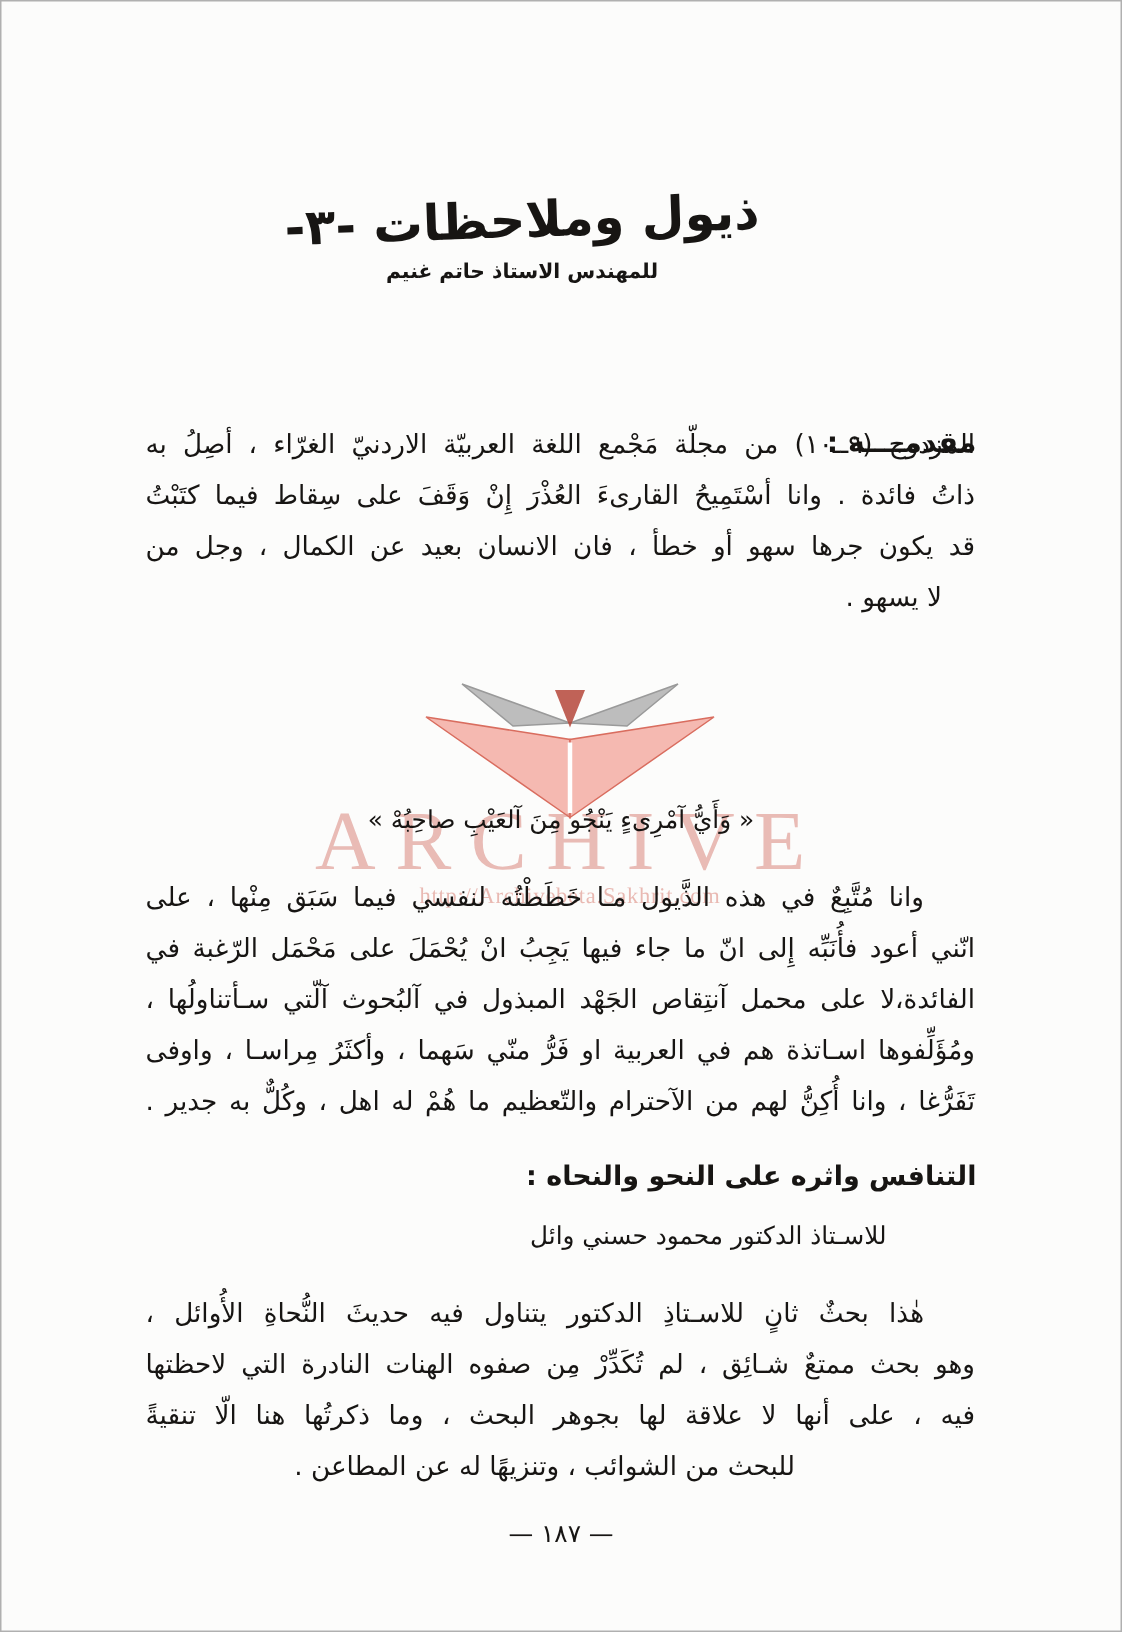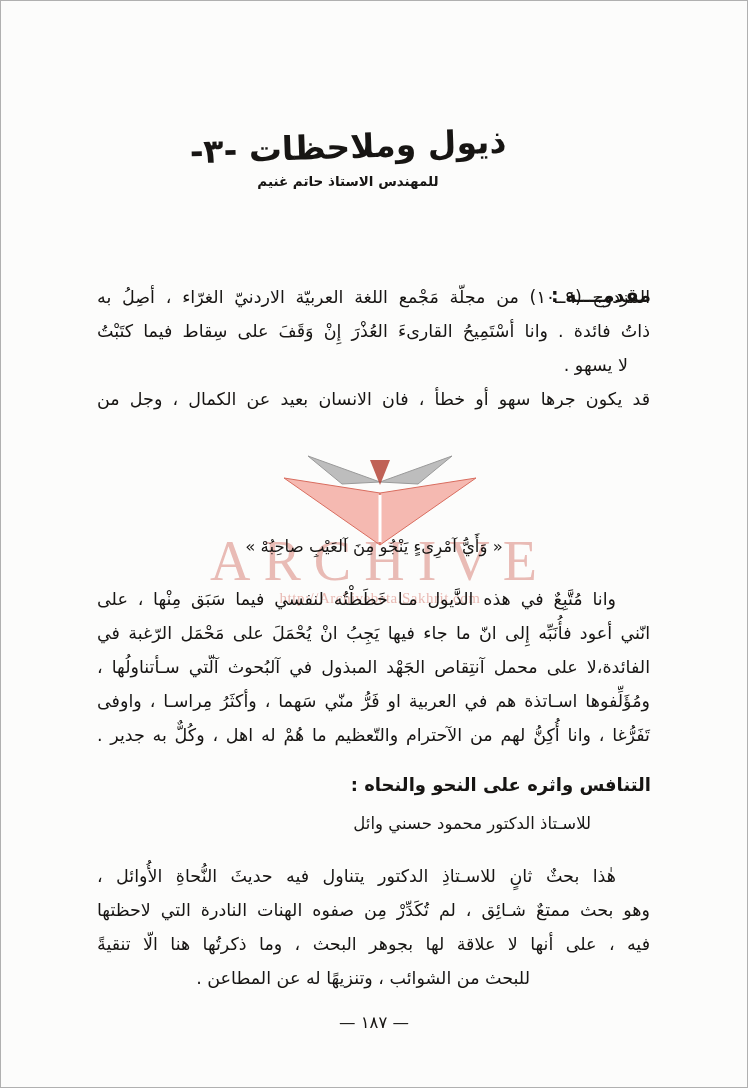--- a/index.html
+++ b/index.html
@@ -102,22 +102,22 @@
     <div class="title-block">
       <div class="main-title">ذيول وملاحظات -٣-</div>
       <div class="title-byline">للمهندس الاستاذ حاتم غنيم</div>
     </div>
 
     <div class="h-intro">مقدمــــة :</div>
 
     <div class="block" style="top:279px">
       <div class="line">المزدوج (٩ــ١٠) من مجلّة مَجْمع اللغة العربيّة الاردنيّ الغرّاء ، أصِلُ به</div>
       <div class="line">ذاتُ فائدة . وانا أسْتَمِيحُ القارىءَ العُذْرَ إِنْ وَقَفَ على سِقاط فيما كتَبْتُ</div>
+      <div class="line">قد يكون جرها سهو أو خطأ ، فان الانسان بعيد عن الكمال ، وجل من</div>
       <div class="line right" style="padding-right:22px">لا يسهو .</div>
-      <div class="line">قد يكون جرها سهو أو خطأ ، فان الانسان بعيد عن الكمال ، وجل من</div>
     </div>
 
     <div class="quote">« وَأَيُّ آمْرِىءٍ يَنْجُو مِنَ آلعَيْبِ صاحِبُهْ »</div>
 
     <div class="block" style="top:581px">
       <div class="line indent">وانا مُتَّبِعٌ في هذه الذَّيول مـا خَطَطْتُه لنفسي فيما سَبَق مِنْها ، على</div>
       <div class="line">انّني أعود فأُنَبِّه إِلى انّ ما جاء فيها يَجِبُ انْ يُحْمَلَ على مَحْمَل الرّغبة في</div>
       <div class="line">الفائدة،لا على محمل آنتِقاص الجَهْد المبذول في آلبُحوث آلّتي سـأتناولُها ،</div>
       <div class="line">ومُؤَلِّفوها اسـاتذة هم في العربية او فَرُّ منّي سَهما ، وأكثَرُ مِراسـا ، واوفى</div>
       <div class="line">تَفَرُّغا ، وانا أُكِنُّ لهم من الآحترام والتّعظيم ما هُمْ له اهل ، وكُلٌّ به جدير .</div>

